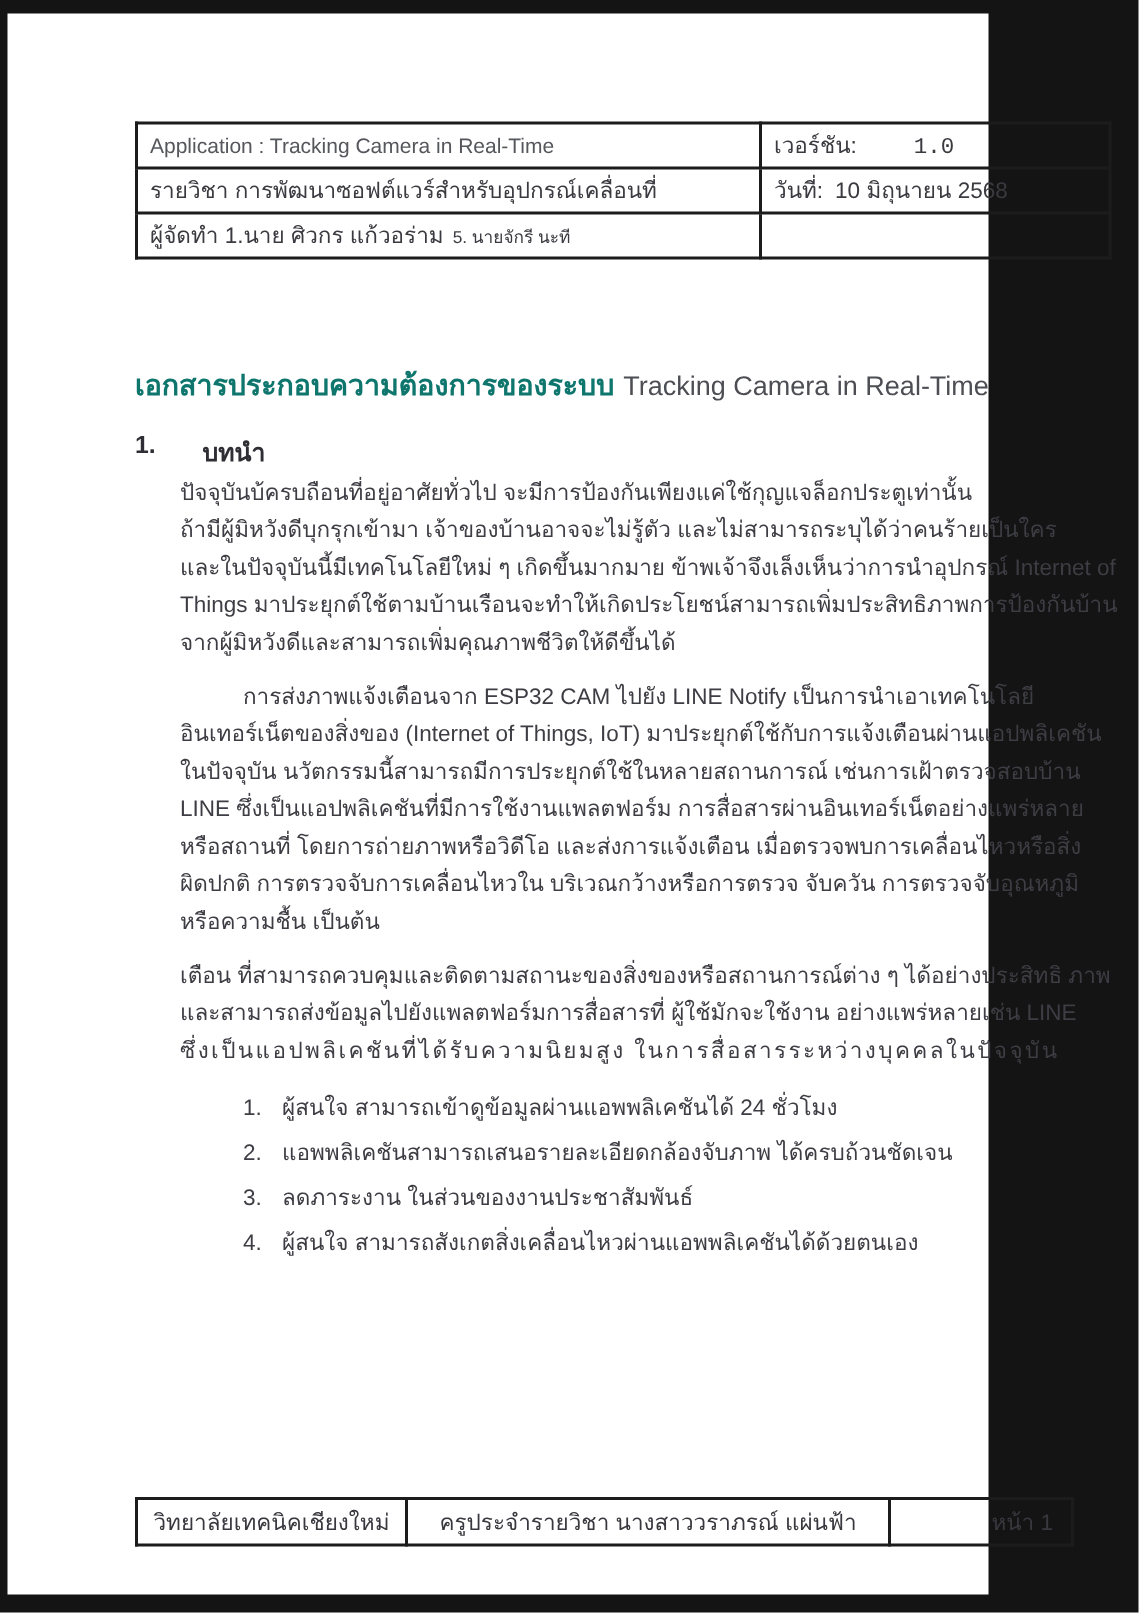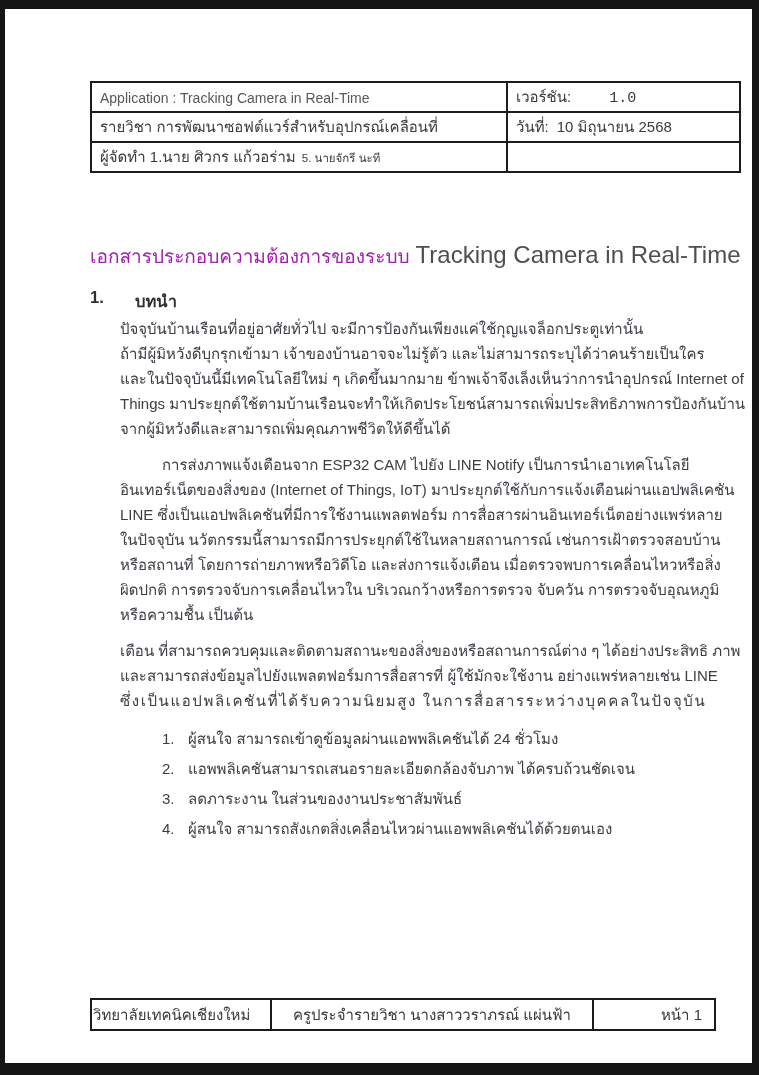--- a/index.html
+++ b/index.html
@@ -6,21 +6,21 @@
   body{
     width:759px;height:1075px;
     background:#141414;
     font-family:"Liberation Sans","DejaVu Sans",sans-serif;
     position:relative;
     overflow:hidden;
   }
   .page{
     position:absolute;
     left:5px;top:9px;
-    width:747px;height:1054px;
+    width:654px;height:1054px;
     background:#ffffff;
     color:#3d3d42;
   }
   
   .hdr-table{
     position:absolute;left:85px;top:72px;
     width:613px;
     border-collapse:collapse;
     table-layout:fixed;
   }
@@ -38,22 +38,22 @@
   .hdr-table .c2{width:215px;}
   .app-text{font-size:14px;color:#56575c;}
   .ver-value{margin-left:38px;font-family:Liberation Mono, monospace;}
   .date-value{margin-left:8px;}
   .author-sub{font-size:11.5px;margin-left:6px;}
   
   .doc-title{
     position:absolute;left:85px;top:232px;
     font-size:19px;white-space:nowrap;
   }
-  .doc-title .th{font-weight:normal;color:#a21caf;}
-  .doc-title .en{font-weight:normal;color:#4d4e54;font-size:24px;margin-left:6px;}
+  .doc-title .th{font-weight:bold;color:#0f766e;}
+  .doc-title .en{font-weight:normal;color:#4d4e54;font-size:18px;margin-left:6px;}
   
   .sec-head{
     position:absolute;left:85px;top:279px;
     font-size:16.5px;font-weight:bold;color:#2e2e34;
     display:flex;
   }
   .sec-head .num{width:45px;}
   
   .body-text{
     position:absolute;left:115px;top:307px;
@@ -77,21 +77,21 @@
   }
   .ftr-table td{
     border:2px solid #1c1c1c;
     height:27px;
     font-size:15px;
     color:#38383e;
     vertical-align:middle;
     white-space:nowrap;
     overflow:hidden;
   }
-  .ftr-table .f1{width:176px;}
+  .ftr-table .f1{width:176px;text-align:center;}
   .ftr-table .f2{width:318px;text-align:center;}
   .ftr-table .f3{width:107px;text-align:right;padding-right:12px;}
 </style>
 </head>
 <body>
 
 <div class="page">
 
   <table class="hdr-table">
     <tbody>
@@ -125,32 +125,32 @@
   </div>
 
   <div class="sec-head">
     <span class="num">1.</span>
     <span>บทนำ</span>
   </div>
 
   <div class="body-text">
 
     <div class="para">
-      <div class="ln">ปัจจุบันบ้านเรือนที่อยู่อาศัยทั่วไป จะมีการป้องกันเพียงแค่ใช้กุญแจล็อกประตูเท่านั้น</div>
+      <div class="ln">ปัจจุบันบ้ครบถือนที่อยู่อาศัยทั่วไป จะมีการป้องกันเพียงแค่ใช้กุญแจล็อกประตูเท่านั้น</div>
       <div class="ln">ถ้ามีผู้มิหวังดีบุกรุกเข้ามา เจ้าของบ้านอาจจะไม่รู้ตัว และไม่สามารถระบุได้ว่าคนร้ายเป็นใคร</div>
       <div class="ln">และในปัจจุบันนี้มีเทคโนโลยีใหม่ ๆ เกิดขึ้นมากมาย ข้าพเจ้าจึงเล็งเห็นว่าการนำอุปกรณ์ Internet of</div>
       <div class="ln">Things มาประยุกต์ใช้ตามบ้านเรือนจะทำให้เกิดประโยชน์สามารถเพิ่มประสิทธิภาพการป้องกันบ้าน</div>
       <div class="ln">จากผู้มิหวังดีและสามารถเพิ่มคุณภาพชีวิตให้ดีขึ้นได้</div>
     </div>
 
     <div class="para">
       <div class="ln indent">การส่งภาพแจ้งเตือนจาก ESP32 CAM ไปยัง LINE Notify เป็นการนำเอาเทคโนโลยี</div>
       <div class="ln">อินเทอร์เน็ตของสิ่งของ (Internet of Things, IoT) มาประยุกต์ใช้กับการแจ้งเตือนผ่านแอปพลิเคชัน</div>
+      <div class="ln">ในปัจจุบัน นวัตกรรมนี้สามารถมีการประยุกต์ใช้ในหลายสถานการณ์ เช่นการเฝ้าตรวจสอบบ้าน</div>
       <div class="ln">LINE ซึ่งเป็นแอปพลิเคชันที่มีการใช้งานแพลตฟอร์ม การสื่อสารผ่านอินเทอร์เน็ตอย่างแพร่หลาย</div>
-      <div class="ln">ในปัจจุบัน นวัตกรรมนี้สามารถมีการประยุกต์ใช้ในหลายสถานการณ์ เช่นการเฝ้าตรวจสอบบ้าน</div>
       <div class="ln">หรือสถานที่ โดยการถ่ายภาพหรือวิดีโอ และส่งการแจ้งเตือน เมื่อตรวจพบการเคลื่อนไหวหรือสิ่ง</div>
       <div class="ln">ผิดปกติ การตรวจจับการเคลื่อนไหวใน บริเวณกว้างหรือการตรวจ จับควัน การตรวจจับอุณหภูมิ</div>
       <div class="ln">หรือความชื้น เป็นต้น</div>
     </div>
 
     <div class="para">
       <div class="ln">เตือน ที่สามารถควบคุมและติดตามสถานะของสิ่งของหรือสถานการณ์ต่าง ๆ ได้อย่างประสิทธิ ภาพ</div>
       <div class="ln">และสามารถส่งข้อมูลไปยังแพลตฟอร์มการสื่อสารที่ ผู้ใช้มักจะใช้งาน อย่างแพร่หลายเช่น LINE</div>
       <div class="ln tracked">ซึ่งเป็นแอปพลิเคชันที่ได้รับความนิยมสูง ในการสื่อสารระหว่างบุคคลในปัจจุบัน</div>
     </div>

